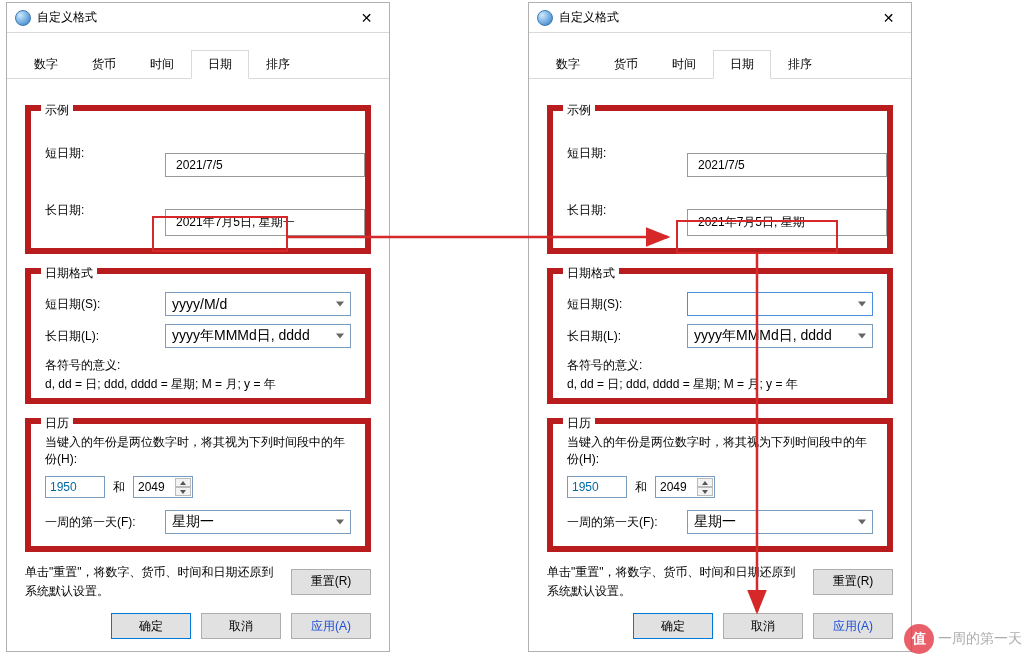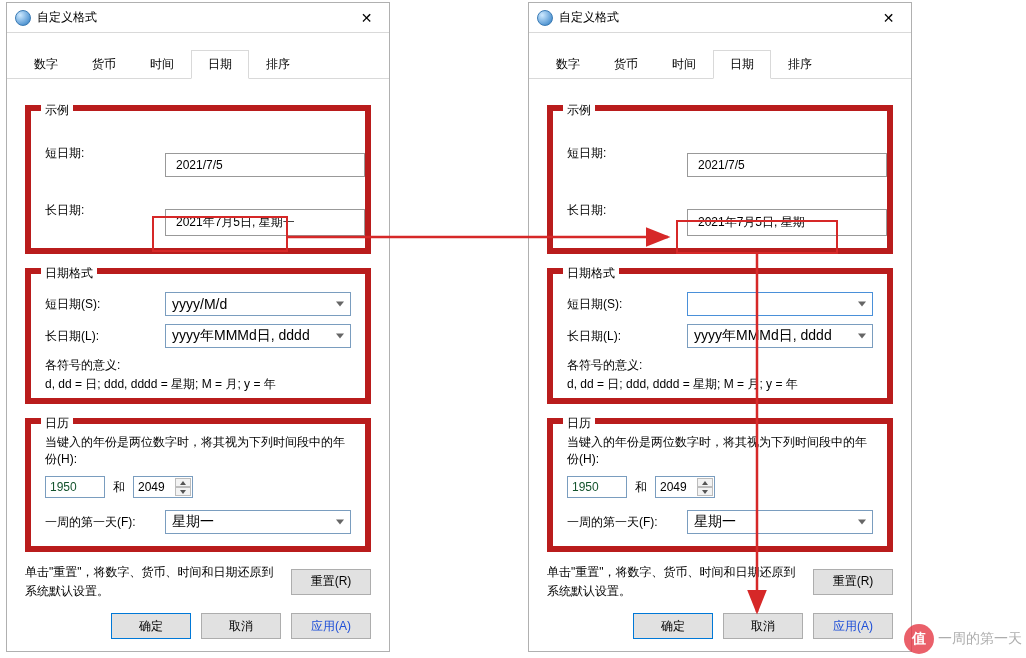--- a/index.html
+++ b/index.html
@@ -144,21 +144,21 @@
   }
   .num-input {
     width: 60px; height: 22px;
     border: 1px solid #7a9dbf;
     padding: 0 4px;
     display:flex;align-items:center;
     background:#fff;
     position: relative;
   }
   .num-input.disabled {
-    color: #14532d;
+    color: #0369a1;
     background: #fff;
   }
   .spinner {
     position:absolute;right:1px;top:1px;bottom:1px;width:16px;
     display:flex;flex-direction:column;
   }
   .spinner > div {
     flex:1;border:1px solid #bcbcbc;background:#f3f3f3;
     display:flex;align-items:center;justify-content:center;
   }

